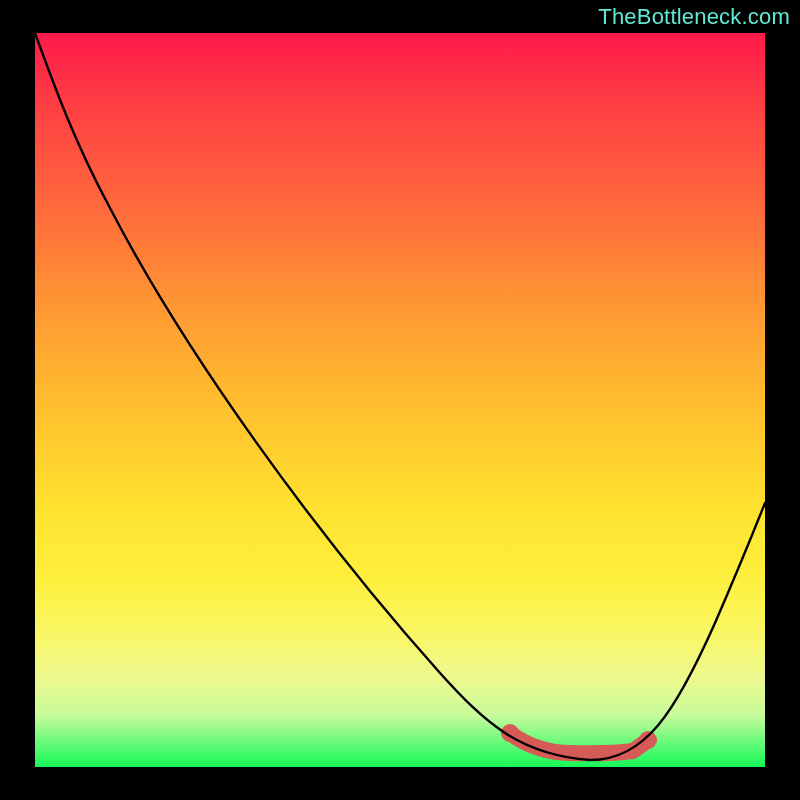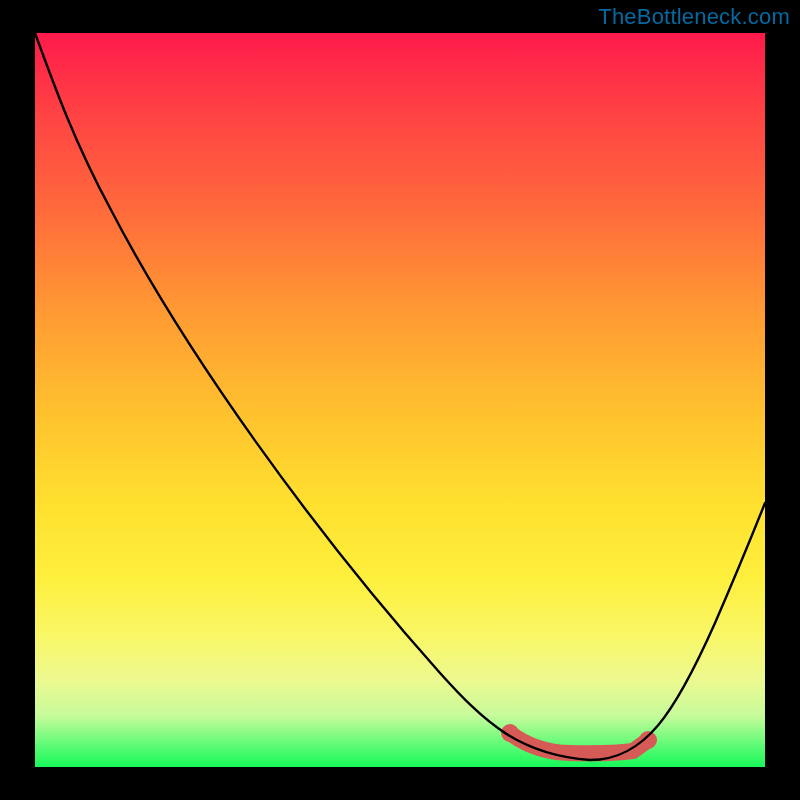--- a/index.html
+++ b/index.html
@@ -14,21 +14,21 @@
   .frame {
     position: relative;
     width: 800px;
     height: 800px;
     background: #000;
   }
   .watermark {
     position: absolute;
     top: 4px;
     right: 10px;
-    color: #0369a1;
+    color: #5eead4;
     font-size: 22px;
     font-weight: 500;
     letter-spacing: 0.2px;
     z-index: 10;
   }
   .plot-area {
     position: absolute;
     left: 35px;
     top: 33px;
     width: 730px;

